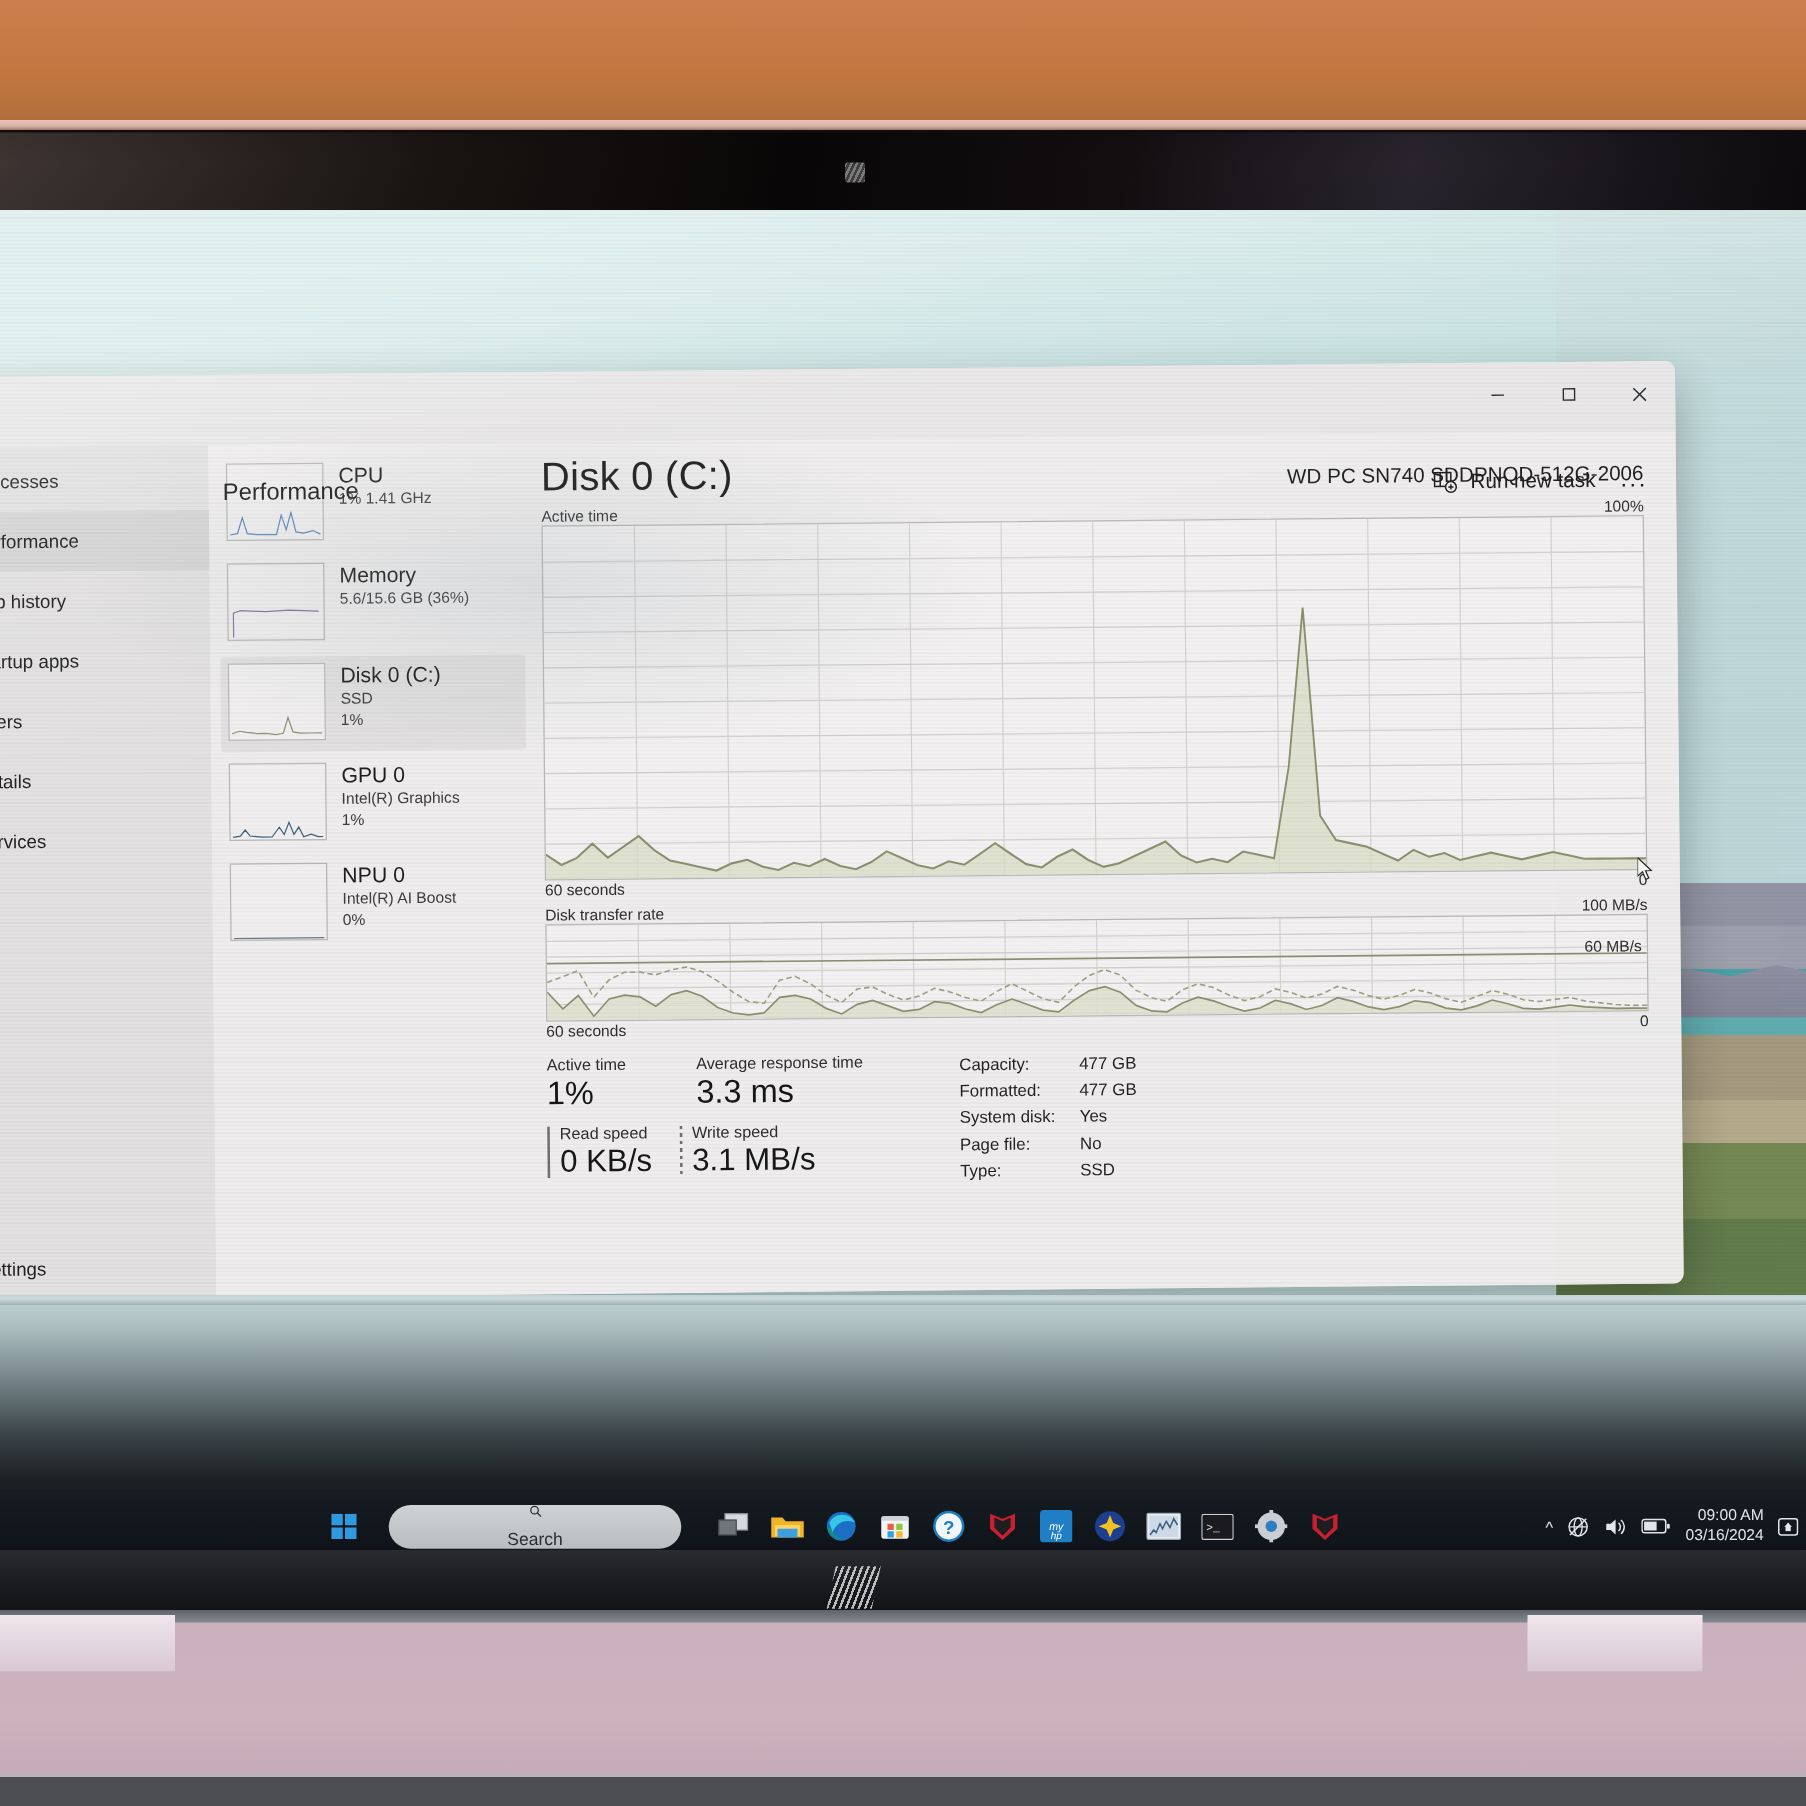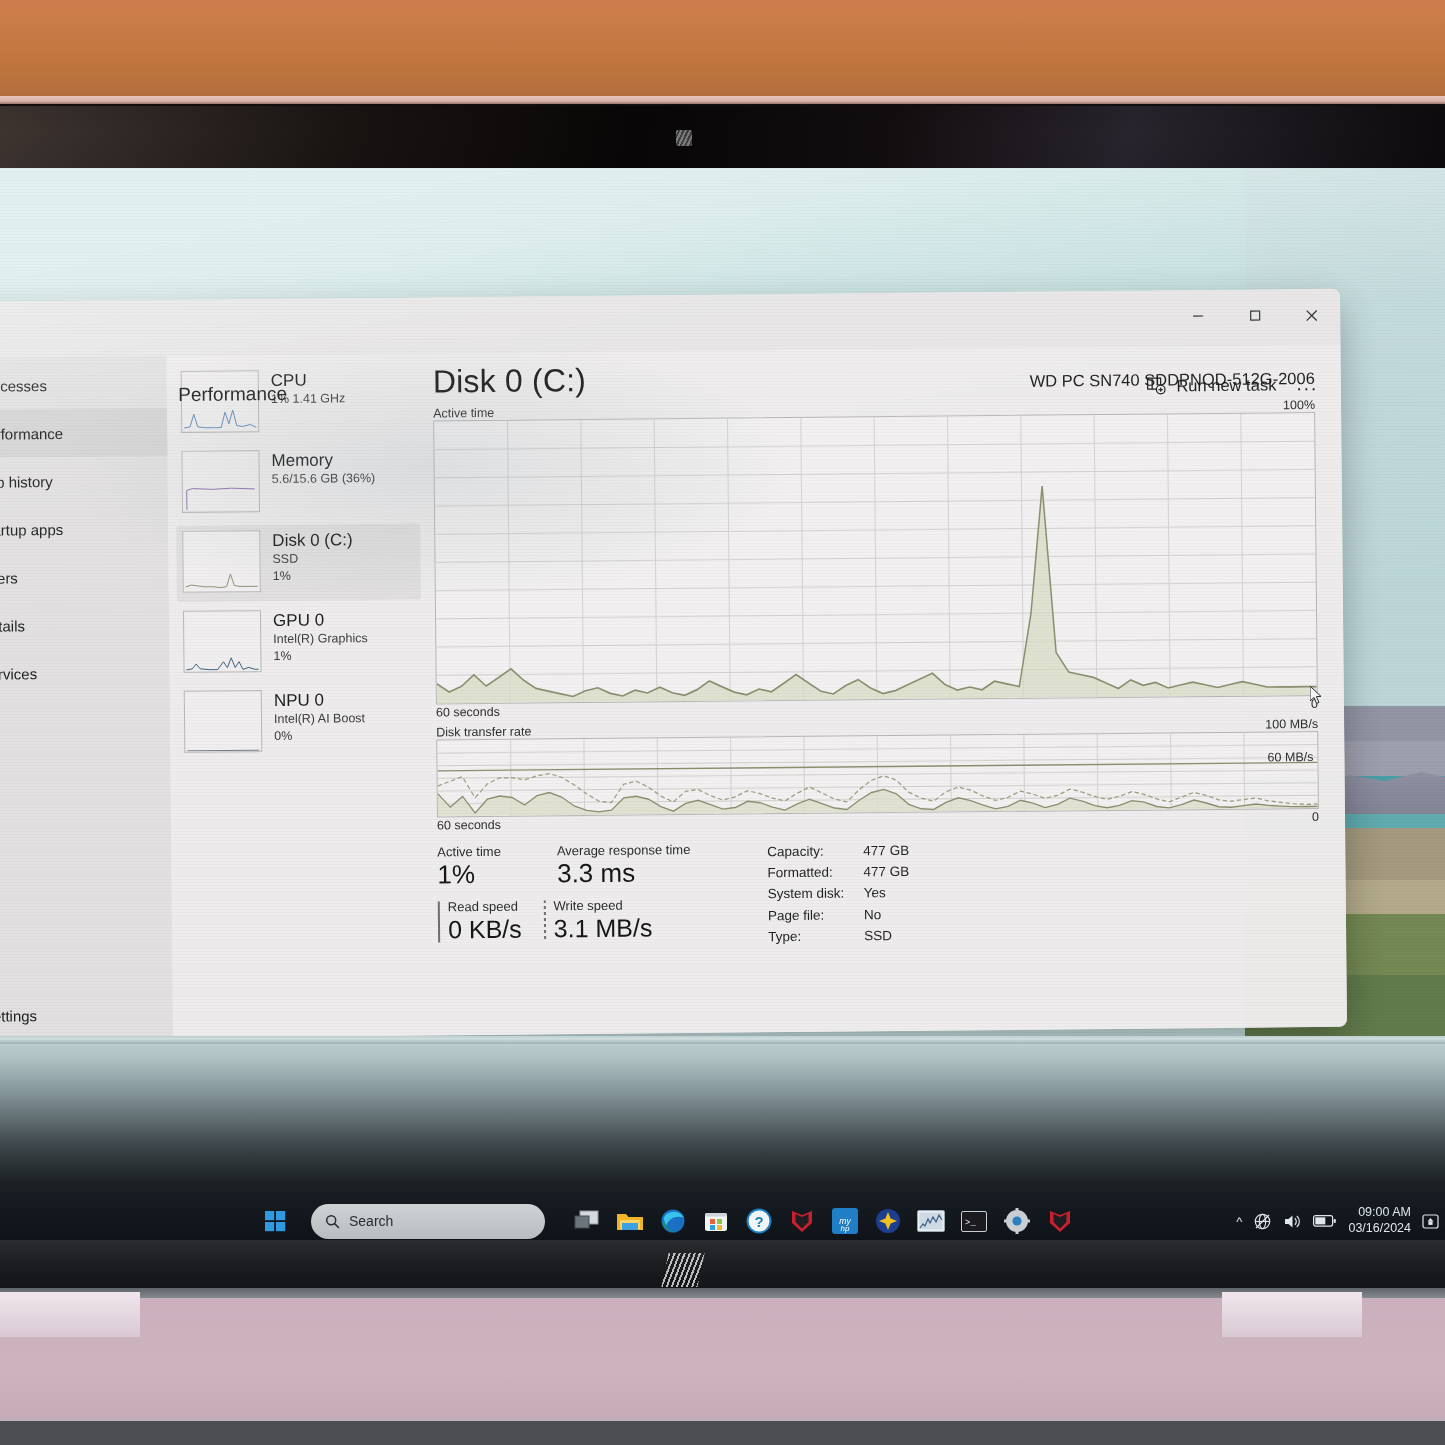--- a/index.html
+++ b/index.html
@@ -127,21 +127,21 @@
   }
   .tb-run::after {
     content:''; position:absolute; bottom:-7px; left:50%; transform:translateX(-50%);
     width:7px; height:3px; border-radius:2px; background:#9aa5ad;
   }
   .search-box {
     width: 234px; height: 35px; border-radius: 18px;
     background: linear-gradient(180deg,#cfd2d4,#b9bdc0);
     display: flex; align-items: center; gap: 9px; padding: 0 14px;
     margin-left: 10px; margin-right: 16px;
-    font-size: 14px; color: #2a2d30;
+    font-size: 14px; color: #2a2d30; flex-direction: column;
   }
   .tray {
     position: absolute; right: 6px; display: flex; align-items: center; gap: 11px;
     color: #dfe6ec; font-size: 12.5px;
   }
   .tray-clock { text-align: right; line-height: 1.25; font-size: 12.5px; }
 
   
   
   #tm-window {

